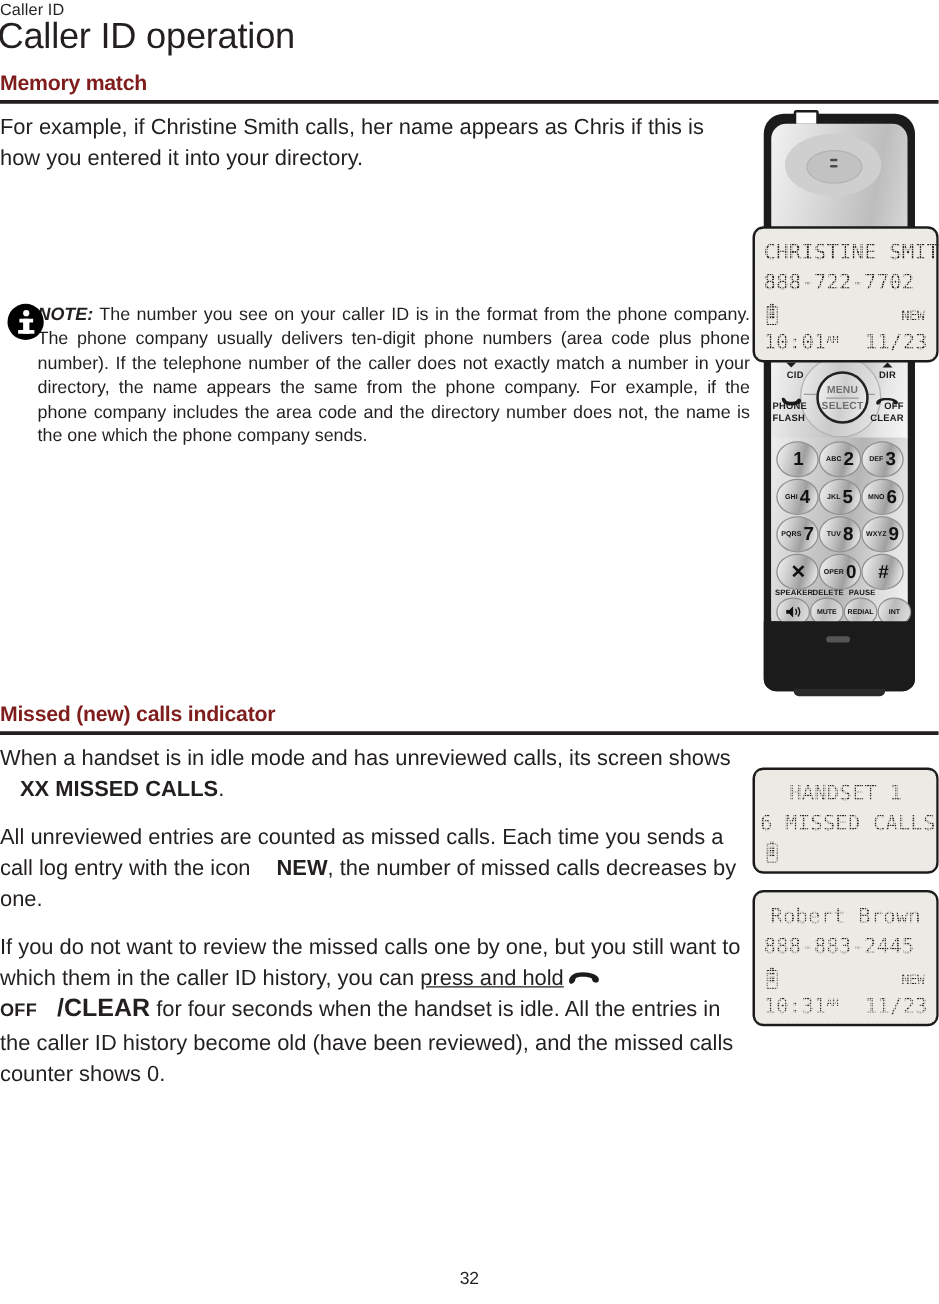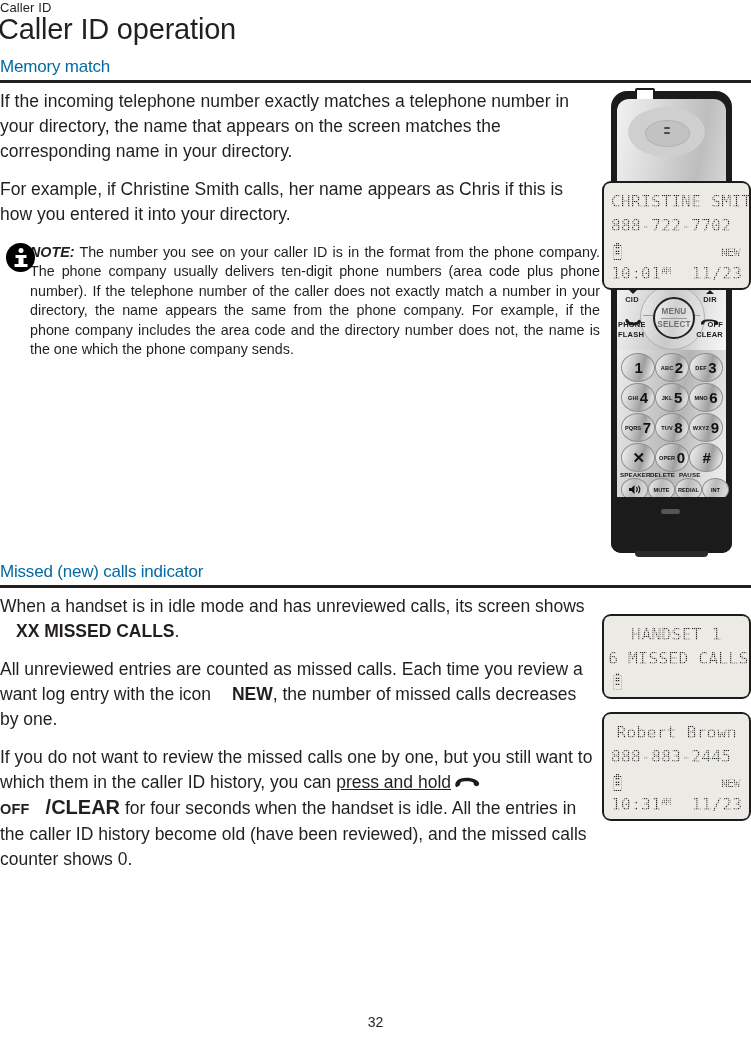--- a/index.html
+++ b/index.html
@@ -36,22 +36,22 @@
     position: absolute;
     left: 0;
     width: 751px;
     height: 3px;
     background: #231f20;
   }
   .section-head {
     position: absolute;
     left: 0;
     font-size: 17px;
-    font-weight: normal;
-    color: #0369a1;
+    font-weight: bold;
+    color: #7f1d1d;
     letter-spacing: -.2px;
   }
 
   
   .col {
     position: absolute;
     left: 0;
     width: 597px;
     font-size: 17.5px;
     line-height: 25px;
@@ -419,40 +419,39 @@
 </head>
 <body>
 
 <div class="running-head">Caller ID</div>
 <div class="chapter-title">Caller ID operation</div>
 
 <div class="section-head" style="top:57px;">Memory match</div>
 <div class="rule-heavy" style="top:80px;"></div>
 
 <div class="col" style="top:89px;">
-  <p>If the incoming telephone number exactly matches a telephone number in your directory, the name that appears on the screen matches the corresponding name in your directory.</p>
   <p>For example, if Christine Smith calls, her name appears as Chris if this is how you entered it into your directory.</p>
 </div>
 
 <div class="note-wrap" style="top:243px;">
   <div class="note-icon">
     <div class="i-dot"></div>
     <div class="i-serif-top"></div>
     <div class="i-stem"></div>
     <div class="i-serif-bot"></div>
   </div>
   <div class="note-text"><b>NOTE:</b><span> The number you see on your caller ID is in the format from the phone company. The phone company usually delivers ten-digit phone numbers (area code plus phone number). If the telephone number of the caller does not exactly match a number in your directory, the name appears the same from the phone company. For example, if the phone company includes the area code and the directory number does not, the name is the one which the phone company sends.</span></div>
 </div>
 
 <div class="section-head" style="top:562px;">Missed (new) calls indicator</div>
 <div class="rule-heavy" style="top:585px;"></div>
 
 <div class="col" style="top:594px;">
   <p><span>When a handset is in idle mode and has unreviewed calls, its screen shows </span><span class="kb">XX MISSED CALLS</span><span>.</span></p>
-  <p><span>All unreviewed entries are counted as missed calls. Each time you review a want log entry with the icon </span><span class="kb">NEW</span><span>, the number of missed calls decreases by one.</span></p>
+  <p><span>All unreviewed entries are counted as missed calls. Each time you sends a call log entry with the icon </span><span class="kb">NEW</span><span>, the number of missed calls decreases by one.</span></p>
   <p><span>If you do not want to review the missed calls one by one, but you still want to which them in the caller ID history, you can </span><span class="underline">press and hold</span><span class="handset-icon"><svg width="26" height="13" viewBox="0 0 26 13">
           <path d="M1.6 9.2 C0.4 6.4 2.6 2.6 7.0 1.4 C11.4 0.2 17.0 0.6 21.2 2.4 C24.4 3.8 25.8 6.0 24.8 8.0 C24.0 9.6 21.6 9.4 20.4 8.2 C19.6 7.4 19.9 6.2 19.2 5.6 C17.4 4.1 8.9 3.9 6.9 5.3 C6.1 5.9 6.4 7.2 5.7 8.1 C4.6 9.6 2.4 11.0 1.6 9.2 Z" fill="#1b1b1b"></path>
         </svg></span><span class="smallcaps-off">OFF</span><span class="kb" style="font-size:20px;">/CLEAR</span><span> for four seconds when the handset is idle. All the entries in the caller ID history become old (have been reviewed), and the missed calls counter shows 0.</span></p>
 </div>
 
 <div class="phone">
   <div class="phone-shell"></div>
   <div class="phone-antenna"></div>
   <div class="phone-face"></div>
   <div class="earpiece-outer"></div>
@@ -460,21 +459,21 @@
   <div class="earpiece-dots">
       <span></span>
       <span></span>
     </div>
   <div class="brand-ghost"></div>
 
   <div class="nav-zone">
     <div class="nav-ring"></div>
     <div class="nav-hline"></div>
     <div class="tri down" style="left:12px; top:2px;"></div>
-    <div class="lbl" style="left:4px; top:8px; width:22px;">CID</div>
+    <div class="lbl" style="left:4px; top:8px; width:22px;text-align:right;">CID</div>
     <div class="tri up" style="left:89px; top:2px;"></div>
     <div class="lbl" style="left:82px; top:8px; width:22px;">DIR</div>
     <div class="nav-center">
       <span>MENU</span>
       <div class="sel-line"></div>
       <span>SELECT</span>
     </div>
     <div style="position:absolute; left:7px; top:24px; width:18px; height:7px;">
       <svg width="18" height="7" viewBox="0 0 18 7">
           <path d="M1.5 0.6 C1.0 3.0 3.2 5.4 6.4 6.1 C9.6 6.8 13.6 6.3 15.9 4.6 C17.3 3.6 17.2 1.6 16.0 1.0 C15.0 0.5 13.8 1.5 13.2 2.4 C12.3 3.7 6.3 3.8 5.2 2.6 C4.5 1.8 4.1 0.2 2.9 0.1 C2.2 0.0 1.6 0.2 1.5 0.6 Z" fill="#1b1b1b"></path>

